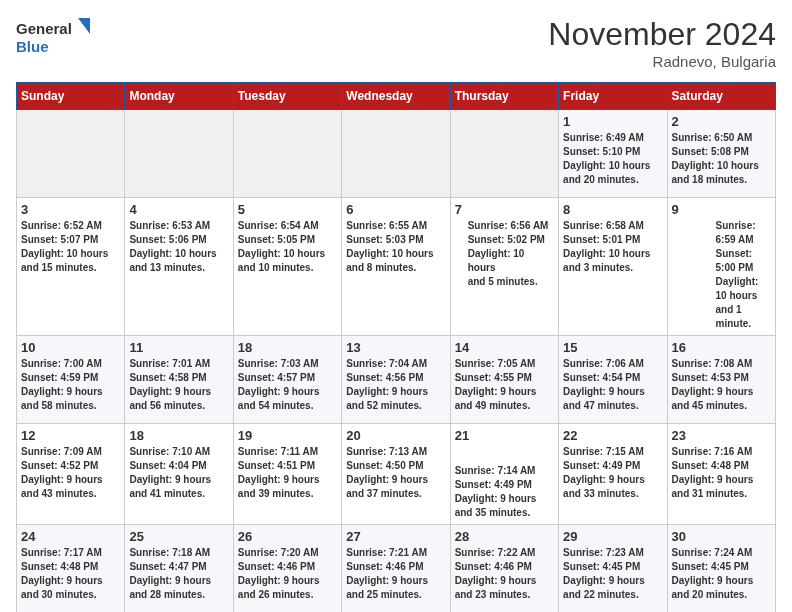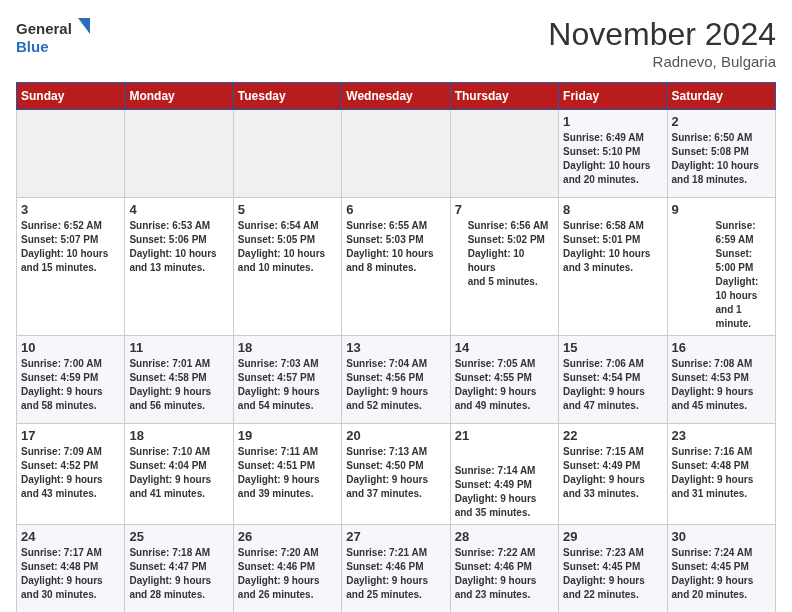--- a/index.html
+++ b/index.html
@@ -228,21 +228,21 @@
         <td>
           <span class="day-number">16</span>
           <div class="day-info" style="white-space: pre-line;">Sunrise: 7:08 AM
 Sunset: 4:53 PM
 Daylight: 9 hours
 and 45 minutes.</div>
         </td>
       </tr>
       <tr>
         <td>
-          <span class="day-number">17</span>
+          <span class="day-number">12</span>
           <div class="day-info" style="white-space: pre-line;">Sunrise: 7:09 AM
 Sunset: 4:52 PM
 Daylight: 9 hours
 and 43 minutes.</div>
         </td>
         <td>
           <span class="day-number">18</span>
           <div class="day-info" style="white-space: pre-line;">Sunrise: 7:10 AM
 Sunset: 4:04 PM
 Daylight: 9 hours

